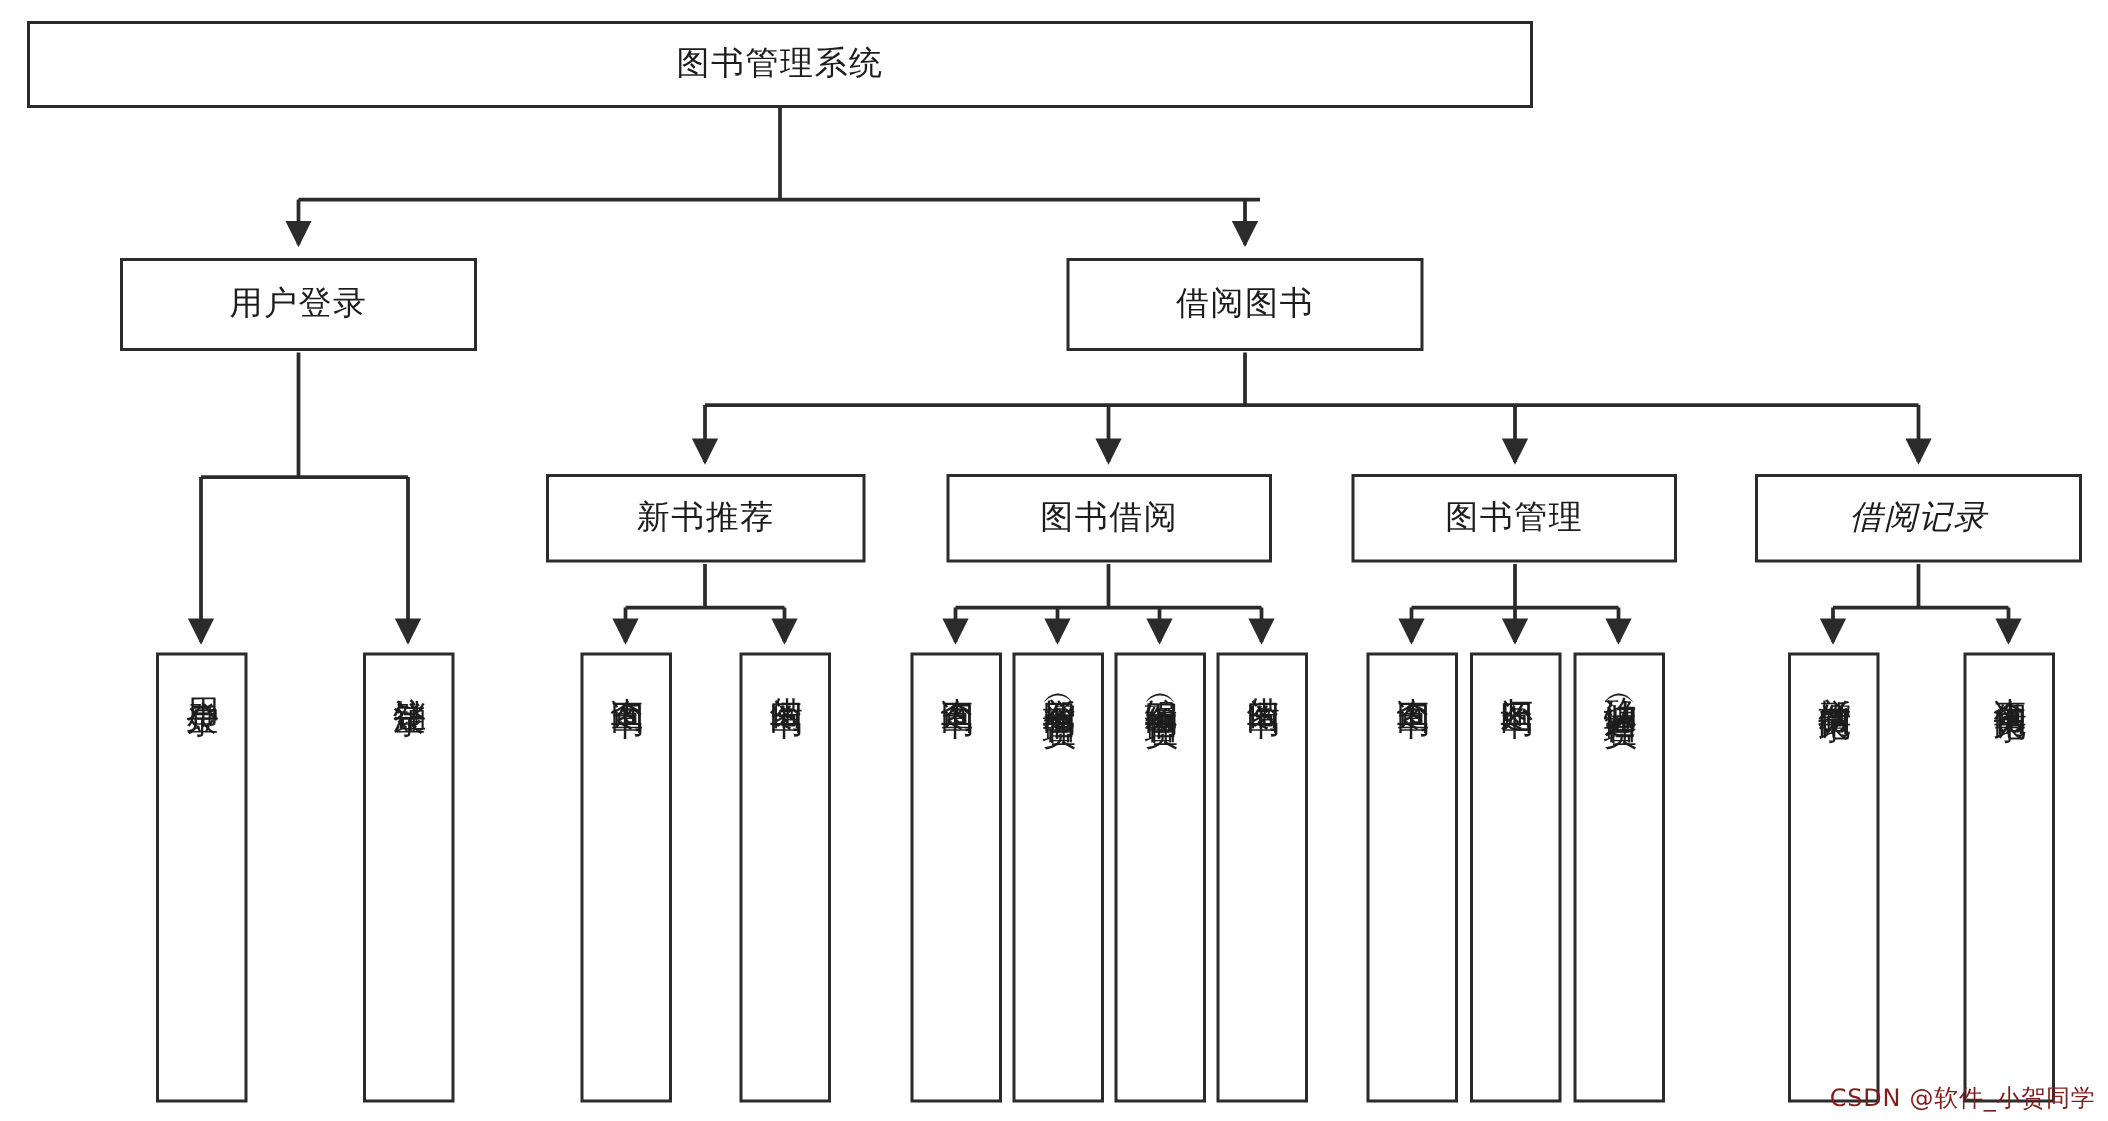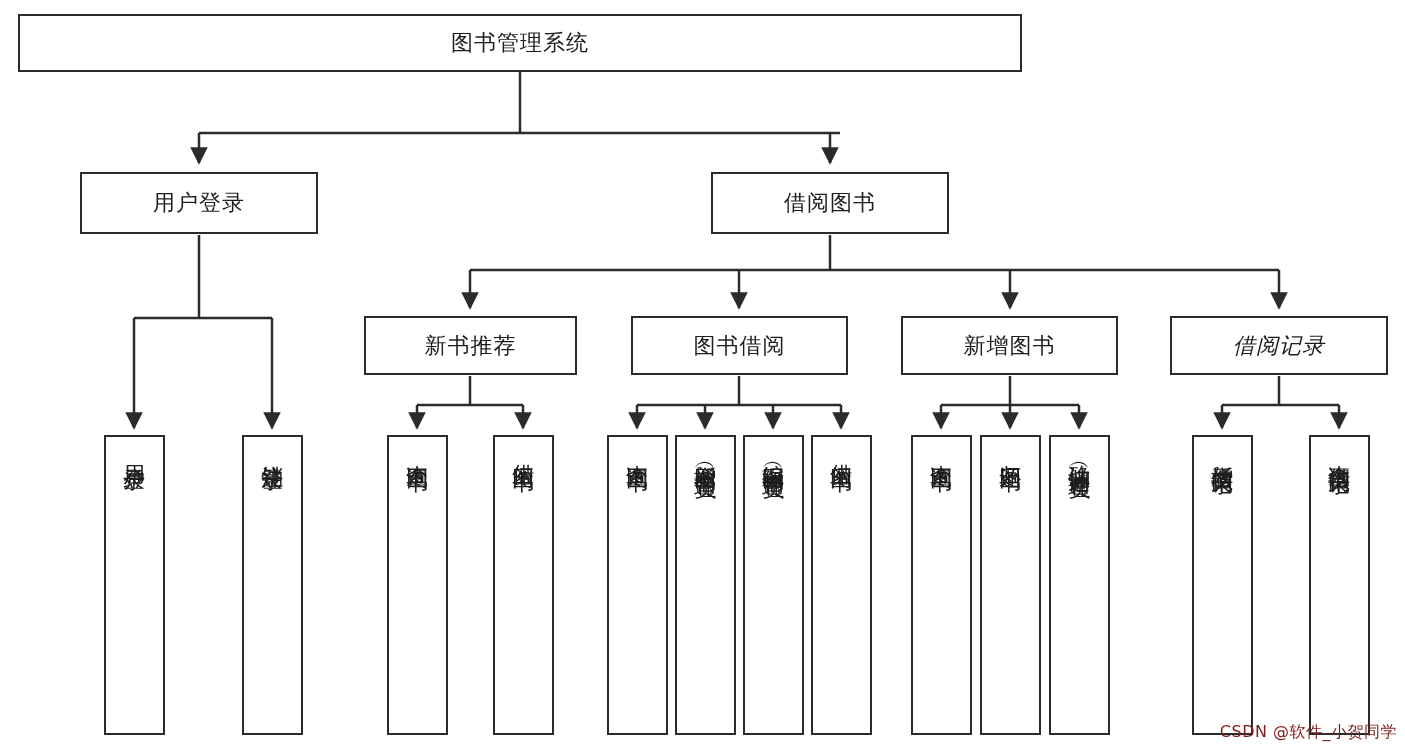--- a/index.html
+++ b/index.html
@@ -138,21 +138,21 @@
     <span class="node-label">借阅图书</span>
   </div>
 
   <div class="node lvl3" style="left:364px; top:316px; width:213px; height:59px;">
     <span class="node-label">新书推荐</span>
   </div>
   <div class="node lvl3" style="left:631px; top:316px; width:217px; height:59px;">
     <span class="node-label">图书借阅</span>
   </div>
   <div class="node lvl3" style="left:901px; top:316px; width:217px; height:59px;">
-    <span class="node-label">新增图书</span>
+    <span class="node-label">图书管理</span>
   </div>
   <div class="node lvl3" style="left:1170px; top:316px; width:218px; height:59px;font-style:italic;">
     <span class="node-label">借阅记录</span>
   </div>
 
   <div class="node vertical" style="left:104px; top:435px; width:61px; height:300px;">
     <span class="node-label">用户登录</span>
   </div>
   <div class="node vertical" style="left:242px; top:435px; width:61px; height:300px;">
     <span class="node-label">注销登录</span>

